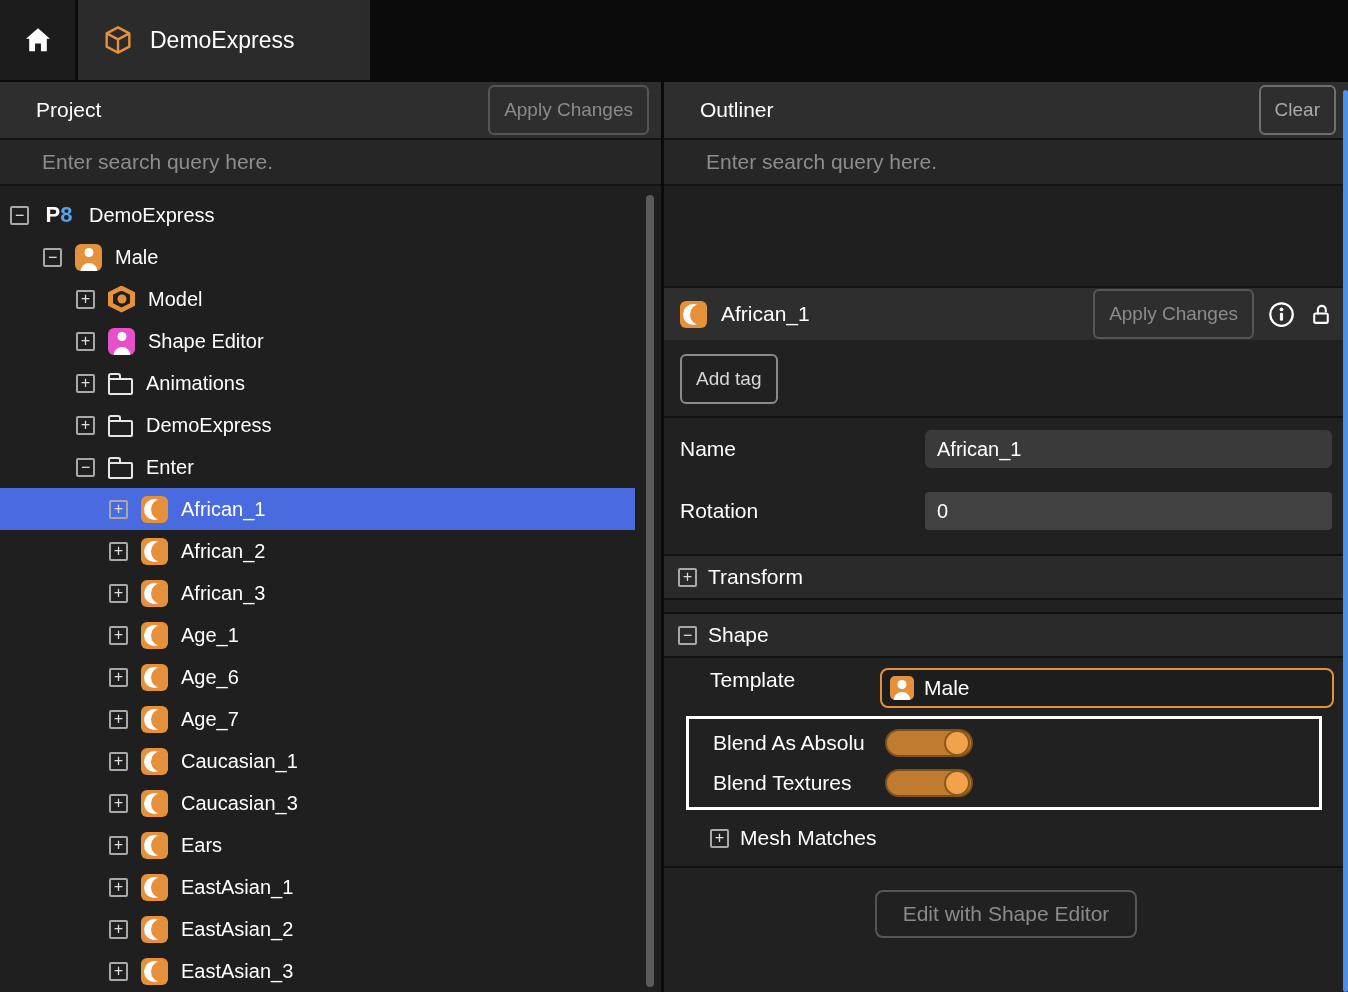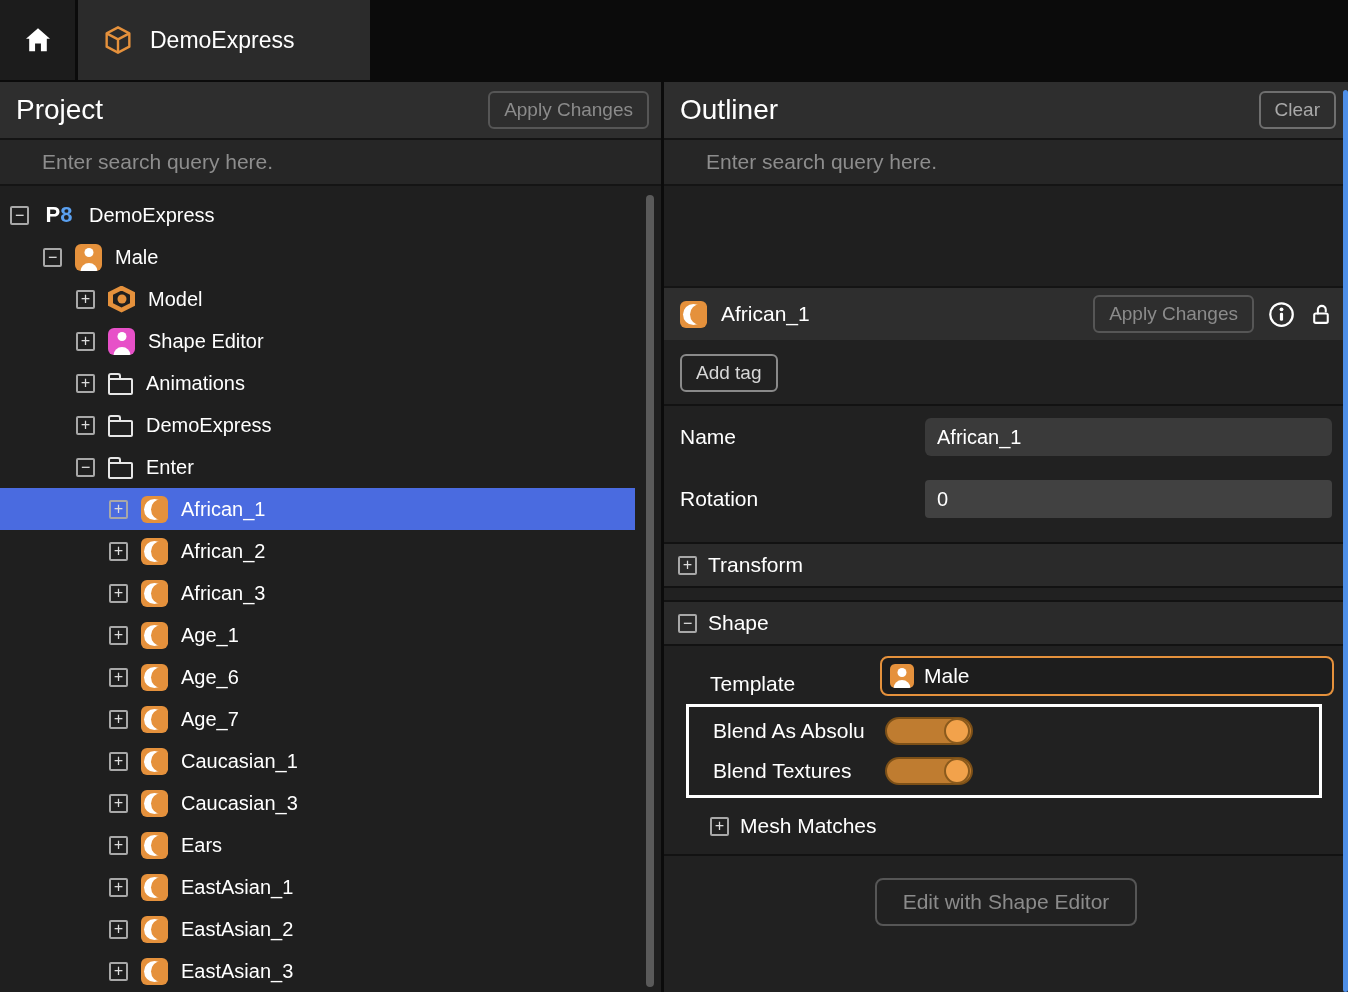--- a/index.html
+++ b/index.html
@@ -16,25 +16,25 @@
   .app-tab { width:292px; display:flex; align-items:center; gap:16px; padding:0 24px; background:#2b2b2b; }
   .app-tab-label { font-size:23px; color:#fff; white-space:nowrap; }
 
   
   .main { display:flex; height:912px; padding-top:2px; }
   .left-panel { width:661px; flex:none; display:flex; flex-direction:column; background:#1f1f1f; position:relative; }
   .panel-gap { width:3px; flex:none; background:#0b0b0b; }
   .right-panel { flex:1; display:flex; flex-direction:column; background:#ec4899; position:relative; }
 
   .panel-header { height:56px; flex:none; background:#2e2e2e; display:flex; align-items:center; padding:0 12px 0 16px; }
-  .panel-title { font-size:28px; }
+  .panel-title { font-size:21px;margin-left:20px; }
   .spacer { flex:1; }
 
   .ghost-btn { background:transparent; border:2px solid #565656; color:#8b8b8b; border-radius:6px;
-    padding:6px 14px; font-size:19px; font-family:inherit; white-space:nowrap; }
+    padding:12px 14px; font-size:19px; font-family:inherit; white-space:nowrap; }
   .ghost-btn.light { color:#d8d8d8; border-color:#8a8a8a; }
   .ghost-btn.mid { color:#a9a9a9; border-color:#6f6f6f; }
   .ghost-btn.big { font-size:21px; padding:10px 26px; border-radius:8px; }
 
   .search-bar { height:48px; flex:none; background:#262626; display:flex; align-items:center;
     border-top:2px solid #141414; border-bottom:2px solid #141414;padding-left:28px; }
   .search-bar input { flex:1; background:transparent; border:none; outline:none; color:#e0e0e0;
     font-size:21px; padding:0 14px; font-family:inherit; }
   .search-bar input::placeholder { color:#8d8d8d; }
 
@@ -100,21 +100,21 @@
     color:#fff; font-size:20px; padding:0 12px; font-family:inherit; }
   .text-input.gray { background:#414141; border-radius:4px; }
   .options-row { padding:14px 16px 4px; }
   .options-label { font-size:22px; font-weight:bold; }
 
   .section-band { height:46px; flex:none; background:#2a2a2a; border-top:2px solid #121212; border-bottom:2px solid #121212;
     display:flex; align-items:center; gap:11px; padding:0 14px; margin-top:12px; }
   .section-label { font-size:21px; }
 
   .shape-content { padding:8px 0 8px 26px; }
-  .template-row { display:flex; align-items:flex-end; padding:2px 14px 2px 20px; }
+  .template-row { display:flex; align-items:flex-start; padding:2px 14px 2px 20px; }
   .template-field { flex:1; height:40px; border:2px solid #e5913c; border-radius:8px; background:#1d1d1d;
     display:flex; align-items:center; gap:10px; padding:0 8px; font-size:21px; }
 
   .highlight-box { border:3px solid #ffffff; margin:6px 26px 6px -4px; padding:4px 0; }
   .blend-row { height:40px; display:flex; align-items:center; padding-left:24px; }
   .blend-label { width:172px; flex:none; font-size:21px; white-space:nowrap; overflow:hidden; }
 
   .toggle { width:88px; height:28px; flex:none; border-radius:15px; background:#bf7c30; border:2px solid #7d5017; position:relative; }
   .toggle.on::after { content:''; position:absolute; right:1px; top:50%; transform:translateY(-50%);
     width:22px; height:22px; border-radius:50%; background:#f2a24b; border:2px solid #8a5a1d; }

